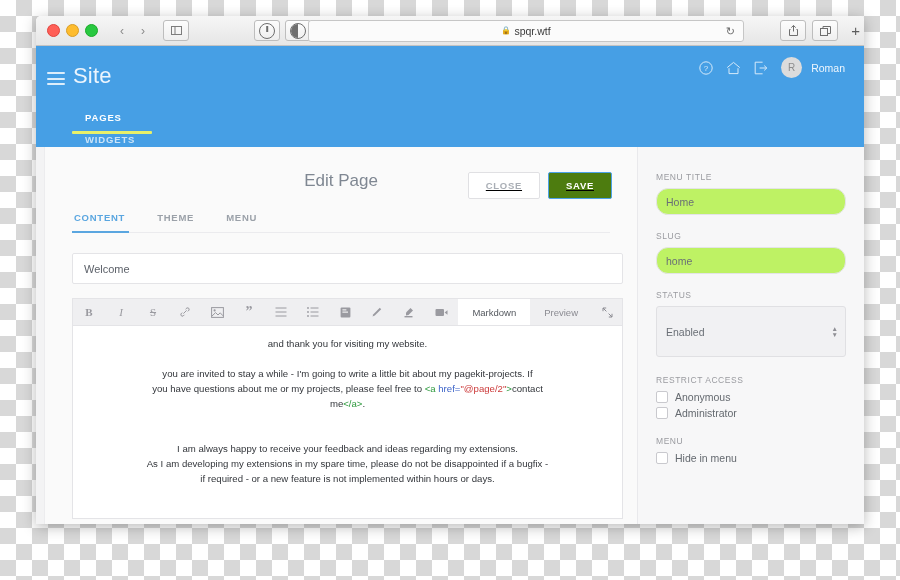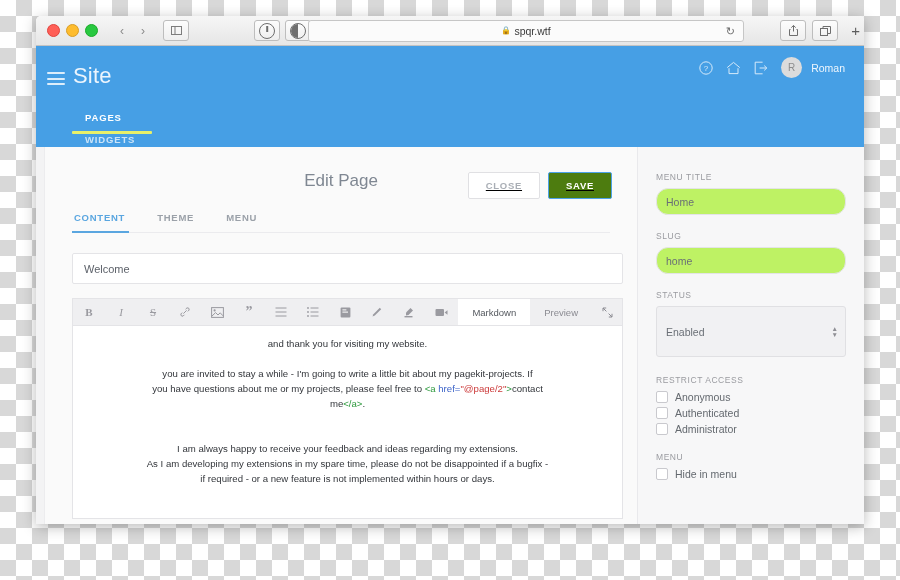--- a/index.html
+++ b/index.html
@@ -492,24 +492,20 @@
         <span class="arrows">▲<br>▼</span>
       </div>
 
       <div class="f-label">RESTRICT ACCESS</div>
       <div class="chk-row">
         <span class="chk"></span>
         <span class="chk-lbl">Anonymous</span>
       </div>
       <div class="chk-row">
         <span class="chk"></span>
-        <span class="chk-lbl">Authenticated</span>
-      </div>
-      <div class="chk-row">
-        <span class="chk"></span>
         <span class="chk-lbl">Administrator</span>
       </div>
 
       <div class="grp-gap"></div>
 
       <div class="f-label">MENU</div>
       <div class="chk-row">
         <span class="chk"></span>
         <span class="chk-lbl">Hide in menu</span>
       </div>

